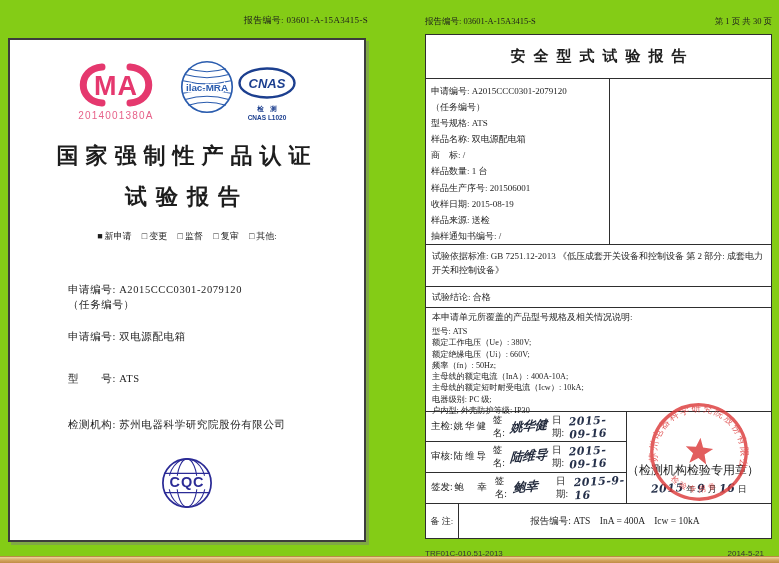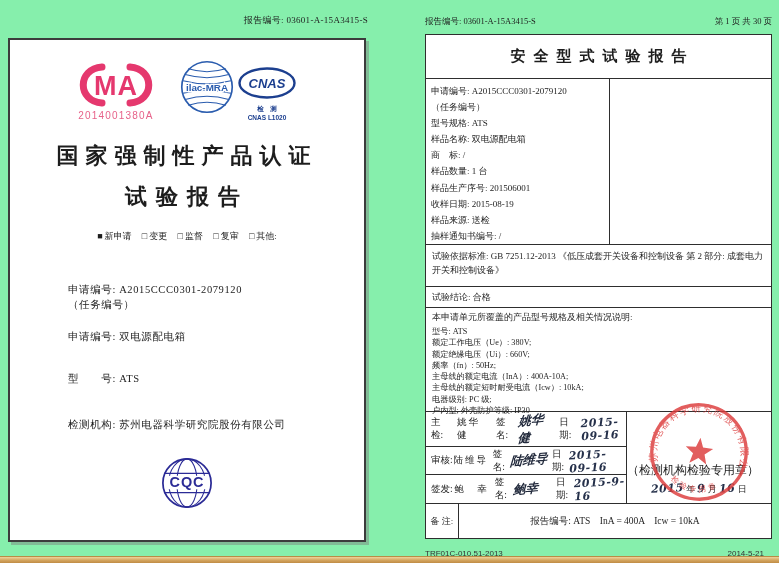--- a/index.html
+++ b/index.html
@@ -1,16 +1,16 @@
 <!DOCTYPE html>
 <html><head>
 <meta charset="utf-8">
 <style>
   html,body{margin:0;padding:0;}
-  #screen{position:relative;width:779px;height:563px;background:#86efac;overflow:hidden;
+  #screen{position:relative;width:779px;height:563px;background:#84cc16;overflow:hidden;
           font-family:"Liberation Serif","DejaVu Serif",serif;color:#1d1d1d;}
   [data-name]{box-sizing:border-box;}
 
   
   #leftPage{position:absolute;left:0;top:0;width:400px;height:563px;}
   .lp-report{position:absolute;top:14px;left:0;width:368px;text-align:right;font-size:9px;letter-spacing:.3px;}
   .lp-box{position:absolute;left:8px;top:38px;width:358px;height:504px;border:2px solid #3c3c3c;
           background:#fff;box-shadow:3px 3px 0 rgba(125,125,125,.45);}
   .lp-box>div{position:absolute;}
   .cma{left:60px;top:22px;width:92px;text-align:center;}
@@ -182,21 +182,21 @@
         <div class="cov-line" data-name="coverage-line">额定工作电压（Ue）: 380V;</div>
         <div class="cov-line" data-name="coverage-line">额定绝缘电压（Ui）: 660V;</div>
         <div class="cov-line" data-name="coverage-line">频率（fn）: 50Hz;</div>
         <div class="cov-line" data-name="coverage-line">主母线的额定电流（InA）: 400A-10A;</div>
         <div class="cov-line" data-name="coverage-line">主母线的额定短时耐受电流（Icw）: 10kA;</div>
         <div class="cov-line" data-name="coverage-line">电器级别: PC 级;</div>
         <div class="cov-line" data-name="coverage-line">户内型;  外壳防护等级: IP30</div>
       </div>
 
       <div class="rt-row row-sigs" data-name="signature-section">
-        <div class="sig-cell" style="grid-row:1;gap:8px;" data-name="signature-row-chief-examiner">
+        <div class="sig-cell" style="grid-row:1;" data-name="signature-row-chief-examiner">
           <span class="sig-role">主检:</span>
           <span class="sig-name">姚华健</span>
           <span class="sig-lbl">签名:</span>
           <span class="sig-sign"><span class="hw" data-name="handwritten-signature">姚华健</span></span>
           <span class="sig-lbl">日期:</span>
           <span class="hw-date" data-name="handwritten-date">2015-09-16</span>
         </div>
         <div class="sig-cell" style="grid-row:2;" data-name="signature-row-reviewer">
           <span class="sig-role">审核:</span>
           <span class="sig-name">陆维导</span>

